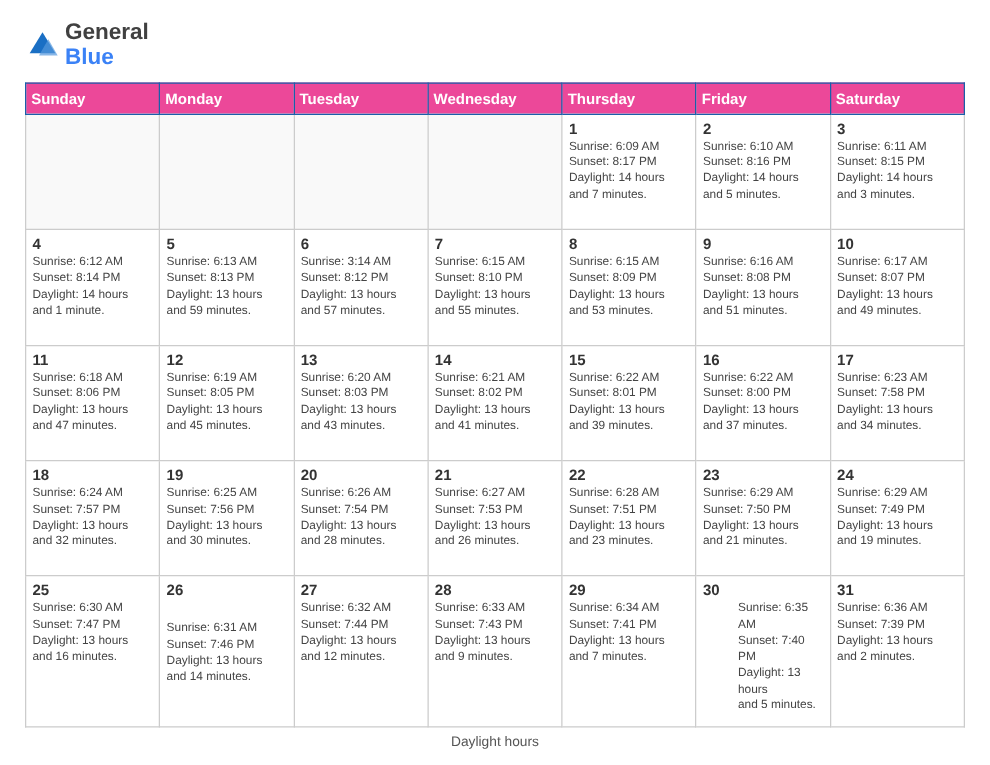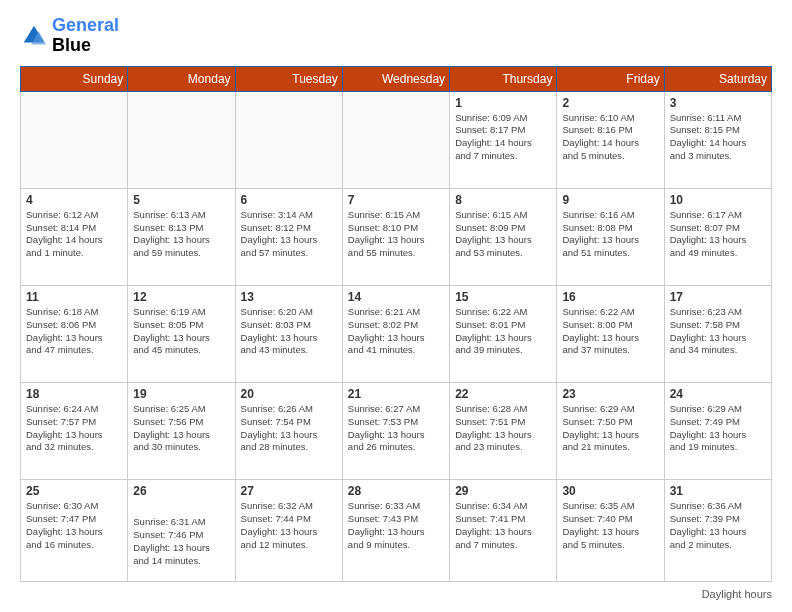--- a/index.html
+++ b/index.html
@@ -29,26 +29,26 @@
       gap: 4px;
     }
     .logo-text {
       display: flex;
       flex-direction: column;
       line-height: 1.1;
     }
     .logo-general {
       font-size: 18px;
       font-weight: bold;
-      color: #3b82f6;
+      color: #404040;
     }
     .logo-blue {
       font-size: 18px;
       font-weight: bold;
-      color: #000000;
+      color: #3b82f6;
     }
     .logo-icon {
       width: 28px;
       height: 28px;
     }
     .title-area {
       text-align: right;
     }
     .month-year {
       font-size: 36px;
@@ -62,26 +62,26 @@
       margin-top: 2px;
     }
     .calendar {
       flex: 1;
       border: 1px solid #ccc;
       border-collapse: collapse;
       width: 100%;
       table-layout: fixed;
     }
     .calendar th {
-      background: #c2410c;
+      background: #ec4899;
       color: #fff;
       font-size: 12px;
-      font-weight: normal;
+      font-weight: bold;
       padding: 5px 4px;
-      text-align: right;
+      text-align: left;
       border: 1px solid #1a5faa;
     }
     .calendar td {
       border: 1px solid #ccc;
       vertical-align: top;
       padding: 4px 5px;
       font-size: 10px;
       color: #333;
       background: #fff;
       height: 88px;
@@ -98,21 +98,21 @@
     }
     .day-info {
       font-size: 9.5px;
       color: #444;
       line-height: 1.35;
     }
     .footer {
       margin-top: 6px;
       font-size: 11px;
       color: #555;
-      text-align: right;
+      text-align: center;
     }
   </style>
 </head>
 <body>
 
 <div class="page">
   <div class="header">
     <div class="logo">
       <svg class="logo-icon" viewBox="0 0 30 30" xmlns="http://www.w3.org/2000/svg">
         <polygon points="15,4 26,22 4,22" fill="#1a6fc4"></polygon>
@@ -349,21 +349,21 @@
           </td>
           <td>
             <span class="day-number">29</span>
             <div class="day-info" style="white-space: pre-line;">Sunrise: 6:34 AM
 Sunset: 7:41 PM
 Daylight: 13 hours
 and 7 minutes.</div>
           </td>
           <td>
             <span class="day-number">30</span>
-            <div class="day-info" style="white-space: pre-line;">Sunrise: 6:35 AM
+            <div class="day-info" style="white-space: pre-line; margin-left: 28px;">Sunrise: 6:35 AM
 Sunset: 7:40 PM
 Daylight: 13 hours
 and 5 minutes.</div>
           </td>
           <td>
             <span class="day-number">31</span>
             <div class="day-info" style="white-space: pre-line;">Sunrise: 6:36 AM
 Sunset: 7:39 PM
 Daylight: 13 hours
 and 2 minutes.</div>

